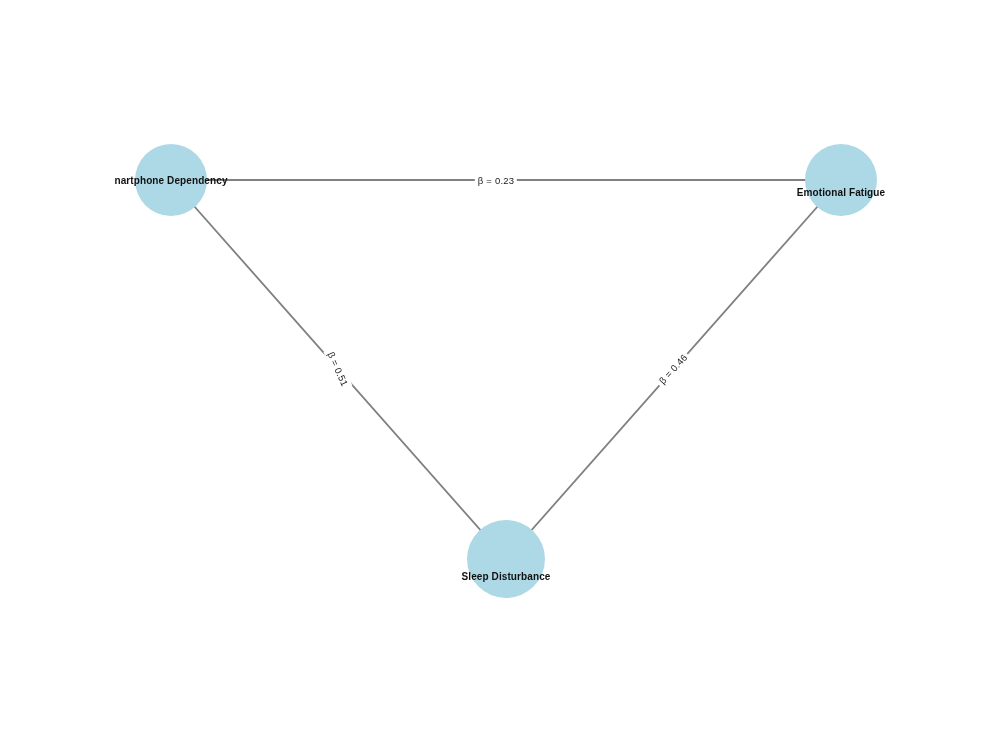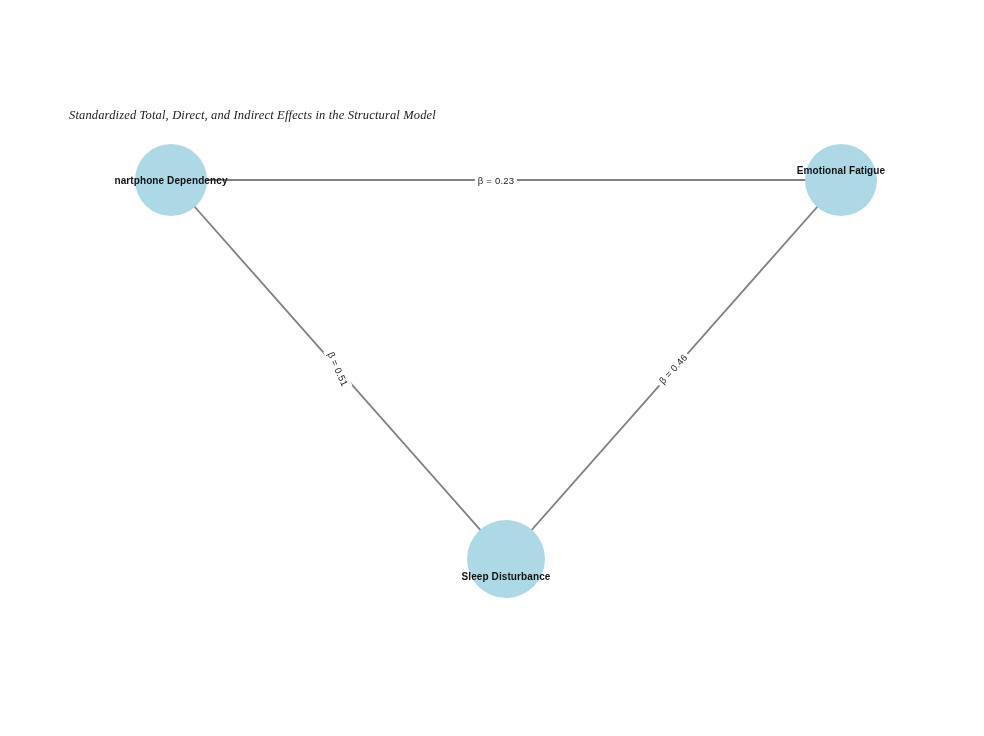--- a/index.html
+++ b/index.html
@@ -56,38 +56,37 @@
     background: #ffffff;
     padding: 1px 3px;
     letter-spacing: 0.2px;
   }
 </style>
 </head>
 <body>
 
 <div id="figure">
 
-  <div id="title">Standardized Total, Direct, and Indirect Effects in the Structural Model</div>
 
   <svg id="graph-svg" viewBox="0 0 984 736" xmlns="http://www.w3.org/2000/svg">
     <g>
       <line x1="171" y1="180" x2="841" y2="180" stroke="#808080" stroke-width="1.8" stroke-linecap="round"></line>
       <line x1="171" y1="180" x2="506" y2="559" stroke="#808080" stroke-width="1.8" stroke-linecap="round"></line>
       <line x1="506" y1="559" x2="841" y2="180" stroke="#808080" stroke-width="1.8" stroke-linecap="round"></line>
     </g>
     <g>
       <circle cx="171" cy="180" r="36" fill="#add8e6"></circle>
       <circle cx="841" cy="180" r="36" fill="#add8e6"></circle>
       <circle cx="506" cy="559" r="39" fill="#add8e6"></circle>
     </g>
   </svg>
 
   <div class="node-label" style="left:171px; top:180px;">nartphone Dependency</div>
 
-  <div class="node-label" style="left:841px; top:170px;">Emotional Fatigue</div>
+  <div class="node-label" style="left:841px; top:192px;">Emotional Fatigue</div>
 
   <div class="node-label" style="left:506px; top:576px;">Sleep Disturbance</div>
 
   <div class="edge-label" style="left:496px; top:180px; transform: translate(-50%,-50%) rotate(0deg);">β = 0.23</div>
 
   <div class="edge-label" style="left:338px; top:369px; transform: translate(-50%,-50%) rotate(66deg);">β = 0.51</div>
 
   <div class="edge-label" style="left:673px; top:369px; transform: translate(-50%,-50%) rotate(-47deg);">β = 0.46</div>
 
 </div>

